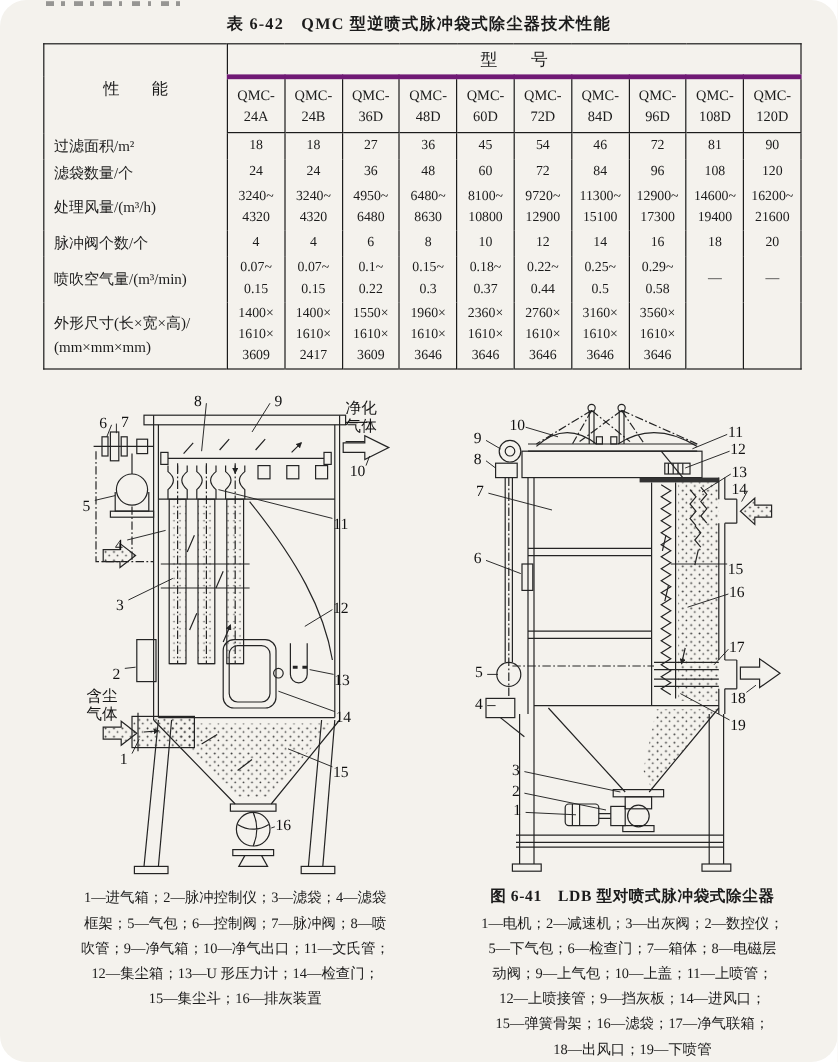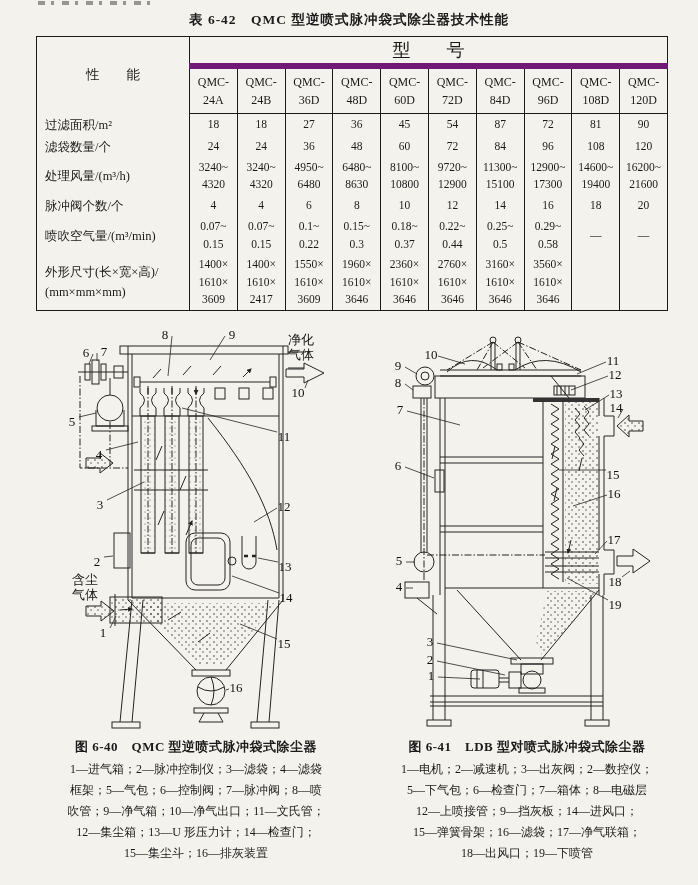--- a/index.html
+++ b/index.html
@@ -1,27 +1,27 @@
 <!DOCTYPE html>
 <html><head>
 <meta charset="utf-8">
 <style>
   html,body{margin:0;padding:0;}
   .page{position:relative;width:698px;height:885px;background:#f4f2ed;
-        font-family:"Liberation Serif","DejaVu Serif",serif;color:#1b1b1b;overflow:hidden;}
+        font-family:"Liberation Serif","DejaVu Serif",serif;color:#1b1b1b;overflow:hidden;border-radius:22px;}
   .crop-frag{position:absolute;left:38px;top:1px;width:118px;height:4px;opacity:.55;
      background:repeating-linear-gradient(90deg,#4a4a4a 0 7px,transparent 7px 13px,#4a4a4a 13px 16px,transparent 16px 24px);}
   .table-title{position:absolute;top:11px;left:0;width:100%;text-align:center;
      font-size:13.5px;font-weight:bold;letter-spacing:1px;}
   
   #spec-table{position:absolute;left:36px;top:36px;width:632px;border-collapse:collapse;
      table-layout:fixed;border:1.6px solid #1b1b1b;}
   #spec-table th{font-weight:normal;}
   #spec-table th.corner{width:150px;border-right:1px solid #1b1b1b;font-size:13.5px;}
-  #spec-table th.grp{border-bottom:6px solid #701a75;font-size:18px;height:23px;margin-top:33px;}
+  #spec-table th.grp{border-bottom:4px solid #701a75;font-size:14px;height:23px;margin-top:33px;}
   #spec-table th.model{border-left:1px solid #1b1b1b;border-bottom:1px solid #1b1b1b;
      font-size:12px;height:42px;white-space:pre-line;line-height:1.5;}
   #spec-table td.lab{font-size:12.5px;text-align:left;padding:1px 16px 1px 8px;
      white-space:pre-line;line-height:1.6;}
   #spec-table td.val{border-left:1px solid #1b1b1b;font-size:11.5px;text-align:center;
      white-space:pre-line;line-height:1.55;padding:1px 0;}
   
   .fig{position:absolute;}
   .caption{position:absolute;text-align:center;}
   .cap-title{font-size:13px;font-weight:bold;margin-bottom:3px;letter-spacing:.5px;}
@@ -69,21 +69,21 @@
       </thead>
       <tbody>
         <tr>
           <td class="lab">过滤面积/m²</td>
           <td class="val">18</td>
           <td class="val">18</td>
           <td class="val">27</td>
           <td class="val">36</td>
           <td class="val">45</td>
           <td class="val">54</td>
-          <td class="val">87</td>
+          <td class="val">46</td>
           <td class="val">72</td>
           <td class="val">81</td>
           <td class="val">90</td>
         </tr>
         <tr>
           <td class="lab">滤袋数量/个</td>
           <td class="val">24</td>
           <td class="val">24</td>
           <td class="val">36</td>
           <td class="val">48</td>
@@ -418,33 +418,33 @@
         <line x1="222" y1="211" x2="210" y2="224" stroke="#242424" stroke-width="0.8"></line>
         <text x="229" y="209" text-anchor="middle" dominant-baseline="central" class="callout" fill="#111">17</text>
         <line x1="237" y1="247" x2="245" y2="241" stroke="#242424" stroke-width="0.8"></line>
         <text x="230" y="251" text-anchor="middle" dominant-baseline="central" class="callout" fill="#111">18</text>
         <line x1="223" y1="270" x2="182" y2="248" stroke="#242424" stroke-width="0.8"></line>
         <text x="230" y="274" text-anchor="middle" dominant-baseline="central" class="callout" fill="#111">19</text>
       </g>
   </svg>
 
   <div class="caption" style="left:30px;top:738px;width:332px">
-    <div class="cap-title">图 6-40　QMC 型逆喷式脉冲袋式除尘器</div>
     <div id="fig40-legend">
         <div class="legend-line">1—进气箱；2—脉冲控制仪；3—滤袋；4—滤袋</div>
         <div class="legend-line">框架；5—气包；6—控制阀；7—脉冲阀；8—喷</div>
         <div class="legend-line">吹管；9—净气箱；10—净气出口；11—文氏管；</div>
         <div class="legend-line">12—集尘箱；13—U 形压力计；14—检查门；</div>
         <div class="legend-line">15—集尘斗；16—排灰装置</div>
       </div>
   </div>
   <div class="caption" style="left:362px;top:738px;width:330px">
     <div class="cap-title">图 6-41　LDB 型对喷式脉冲袋式除尘器</div>
     <div id="fig41-legend">
         <div class="legend-line">1—电机；2—减速机；3—出灰阀；2—数控仪；</div>
         <div class="legend-line">5—下气包；6—检查门；7—箱体；8—电磁层</div>
+        <div class="legend-line">动阀；9—上气包；10—上盖；11—上喷管；</div>
         <div class="legend-line">12—上喷接管；9—挡灰板；14—进风口；</div>
         <div class="legend-line">15—弹簧骨架；16—滤袋；17—净气联箱；</div>
         <div class="legend-line">18—出风口；19—下喷管</div>
       </div>
   </div>
 
 </div>
 
 </body></html>

